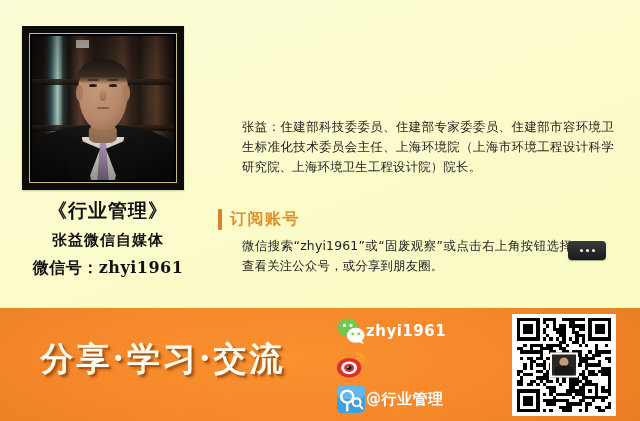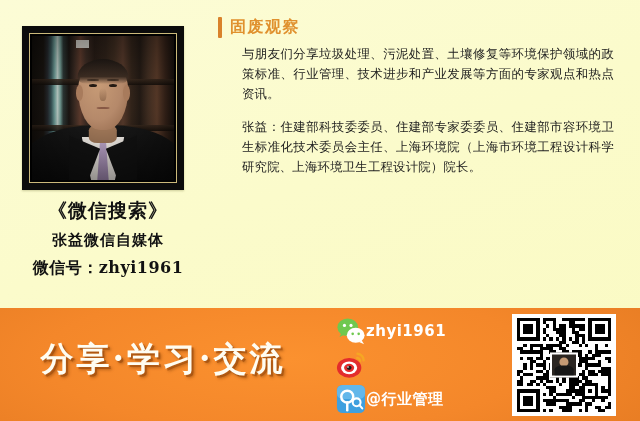--- a/index.html
+++ b/index.html
@@ -454,41 +454,46 @@
           <div class="pt-eye-l"></div>
           <div class="pt-eye-r"></div>
           <div class="pt-nose"></div>
           <div class="pt-mouth"></div>
           <div class="pt-vignette"></div>
         </div>
       </div>
     </div>
 
     <div class="caption-block">
-      <div class="cap-title">《微信搜索》</div>
+      <div class="cap-title">《行业管理》</div>
       <div class="cap-sub">张益微信自媒体</div>
       <div class="cap-id">微信号：zhyi1961</div>
     </div>
 
   </div>
 
   <div class="right-col">
 
-    <div class="section sec-1">
-      <div class="sec-head">
-        <span class="sec-bar"></span>
-        <span class="sec-title">固废观察</span>
-      </div>
-      <div class="sec-body">与朋友们分享垃圾处理、污泥处置、土壤修复等环境保护领域的政策标准、行业管理、技术进步和产业发展等方面的专家观点和热点资讯。</div>
-    </div>
 
     <div class="section sec-2">
       <div class="sec-body">张益：住建部科技委委员、住建部专家委委员、住建部市容环境卫生标准化技术委员会主任、上海环境院（上海市环境工程设计科学研究院、上海环境卫生工程设计院）院长。</div>
     </div>
 
+    <div class="section sec-3">
+      <div class="sec-head">
+        <span class="sec-bar"></span>
+        <span class="sec-title">订阅账号</span>
+      </div>
+      <div class="sec-body">微信搜索“zhyi1961”或“固废观察”或点击右上角按钮选择查看关注公众号，或分享到朋友圈。</div>
+      <div class="more-button">
+        <i></i>
+        <i></i>
+        <i></i>
+      </div>
+    </div>
 
   </div>
 
   <div class="bottom-bar">
 
     <div class="slogan">分享·学习·交流</div>
 
     <div class="socials">
 
       <div class="social-row">

